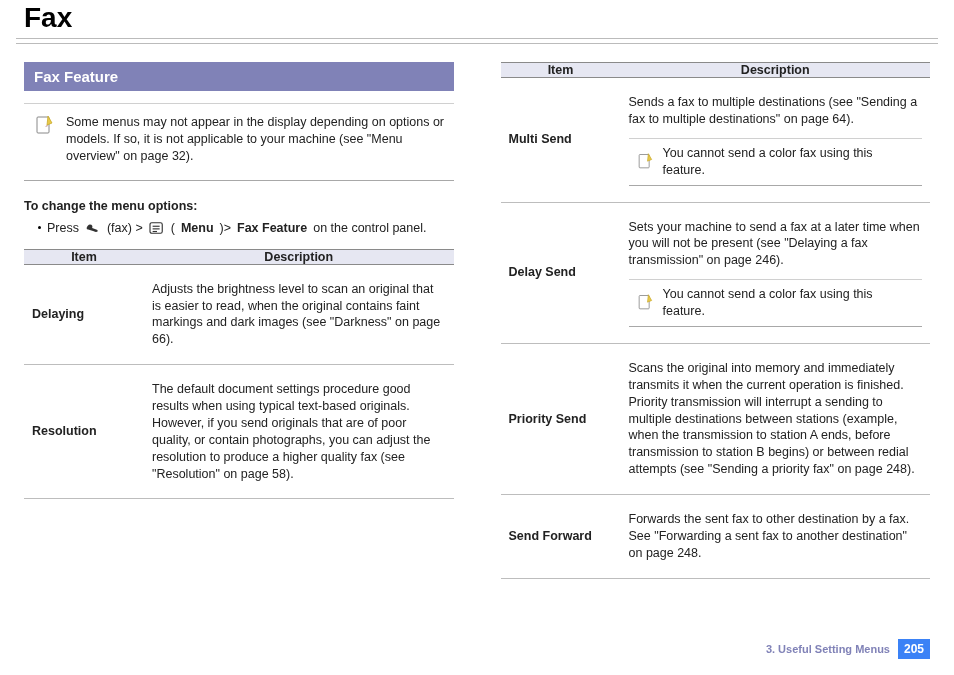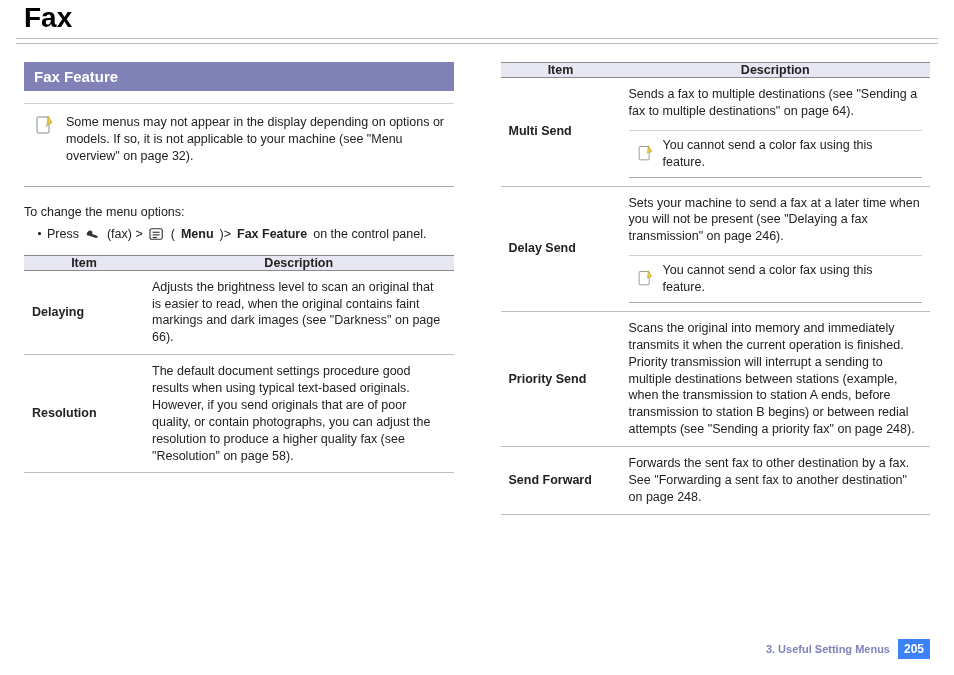--- a/index.html
+++ b/index.html
@@ -37,21 +37,21 @@
     background: #8082b7;
     color: #fff;
     font-weight: 700;
     font-size: 15px;
     padding: 6px 10px;
   }
 
   .note-box {
     border-top: 1px solid #d0d0d0;
     border-bottom: 1px solid #a8a8a8;
-    padding: 10px 8px 21px 8px;
+    padding: 10px 8px 15px 8px;
     margin: 12px 0 18px 0;
     display: flex;
     gap: 10px;
     line-height: 1.35;
     background: #fff;
   }
   .note-icon {
     width: 24px;
     height: 24px;
     flex: 0 0 24px;
@@ -62,40 +62,40 @@
     border-top: 1px solid #d0d0d0;
     border-bottom: 1px solid #a8a8a8;
     padding: 6px 6px;
     margin-top: 10px;
     display: flex;
     align-items: center;
     gap: 8px;
   }
   .inline-note .note-icon { width: 20px; height: 20px; flex:0 0 20px; }
 
-  .body-text { margin: 3px 0 8px 0; }
+  .body-text { margin: 3px 0 8px 0; font-weight: bold; }
   .bullet-line { display:flex; align-items:center; gap:6px; margin: 0 0 14px 14px; }
   .dot { width:3px; height:3px; background:#000; border-radius:50%; display:inline-block; }
   .mini-icon { width:16px; height:14px; display:inline-flex; align-items:center; }
   .mini-icon svg{ width:100%; height:100%; }
 
   table.data {
     width: 100%;
     border-collapse: collapse;
   }
   table.data th {
     background: #e6e7f2;
     font-weight: 700;
     text-align: center;
     padding: 0 6px;
     border-top: 1px solid #8a8a8a;
     border-bottom: 1px solid #8a8a8a;
   }
   table.data td {
-    padding: 8px 8px;
+    padding: 16px 8px;
     vertical-align: top;
     border-bottom: 1px solid #bdbdbd;
     line-height: 1.35;
   }
   table.data td.item {
     font-weight: 700;
     width: 120px;
     vertical-align: middle;
   }
   table.data td.desc .desc-text { display:block; }

